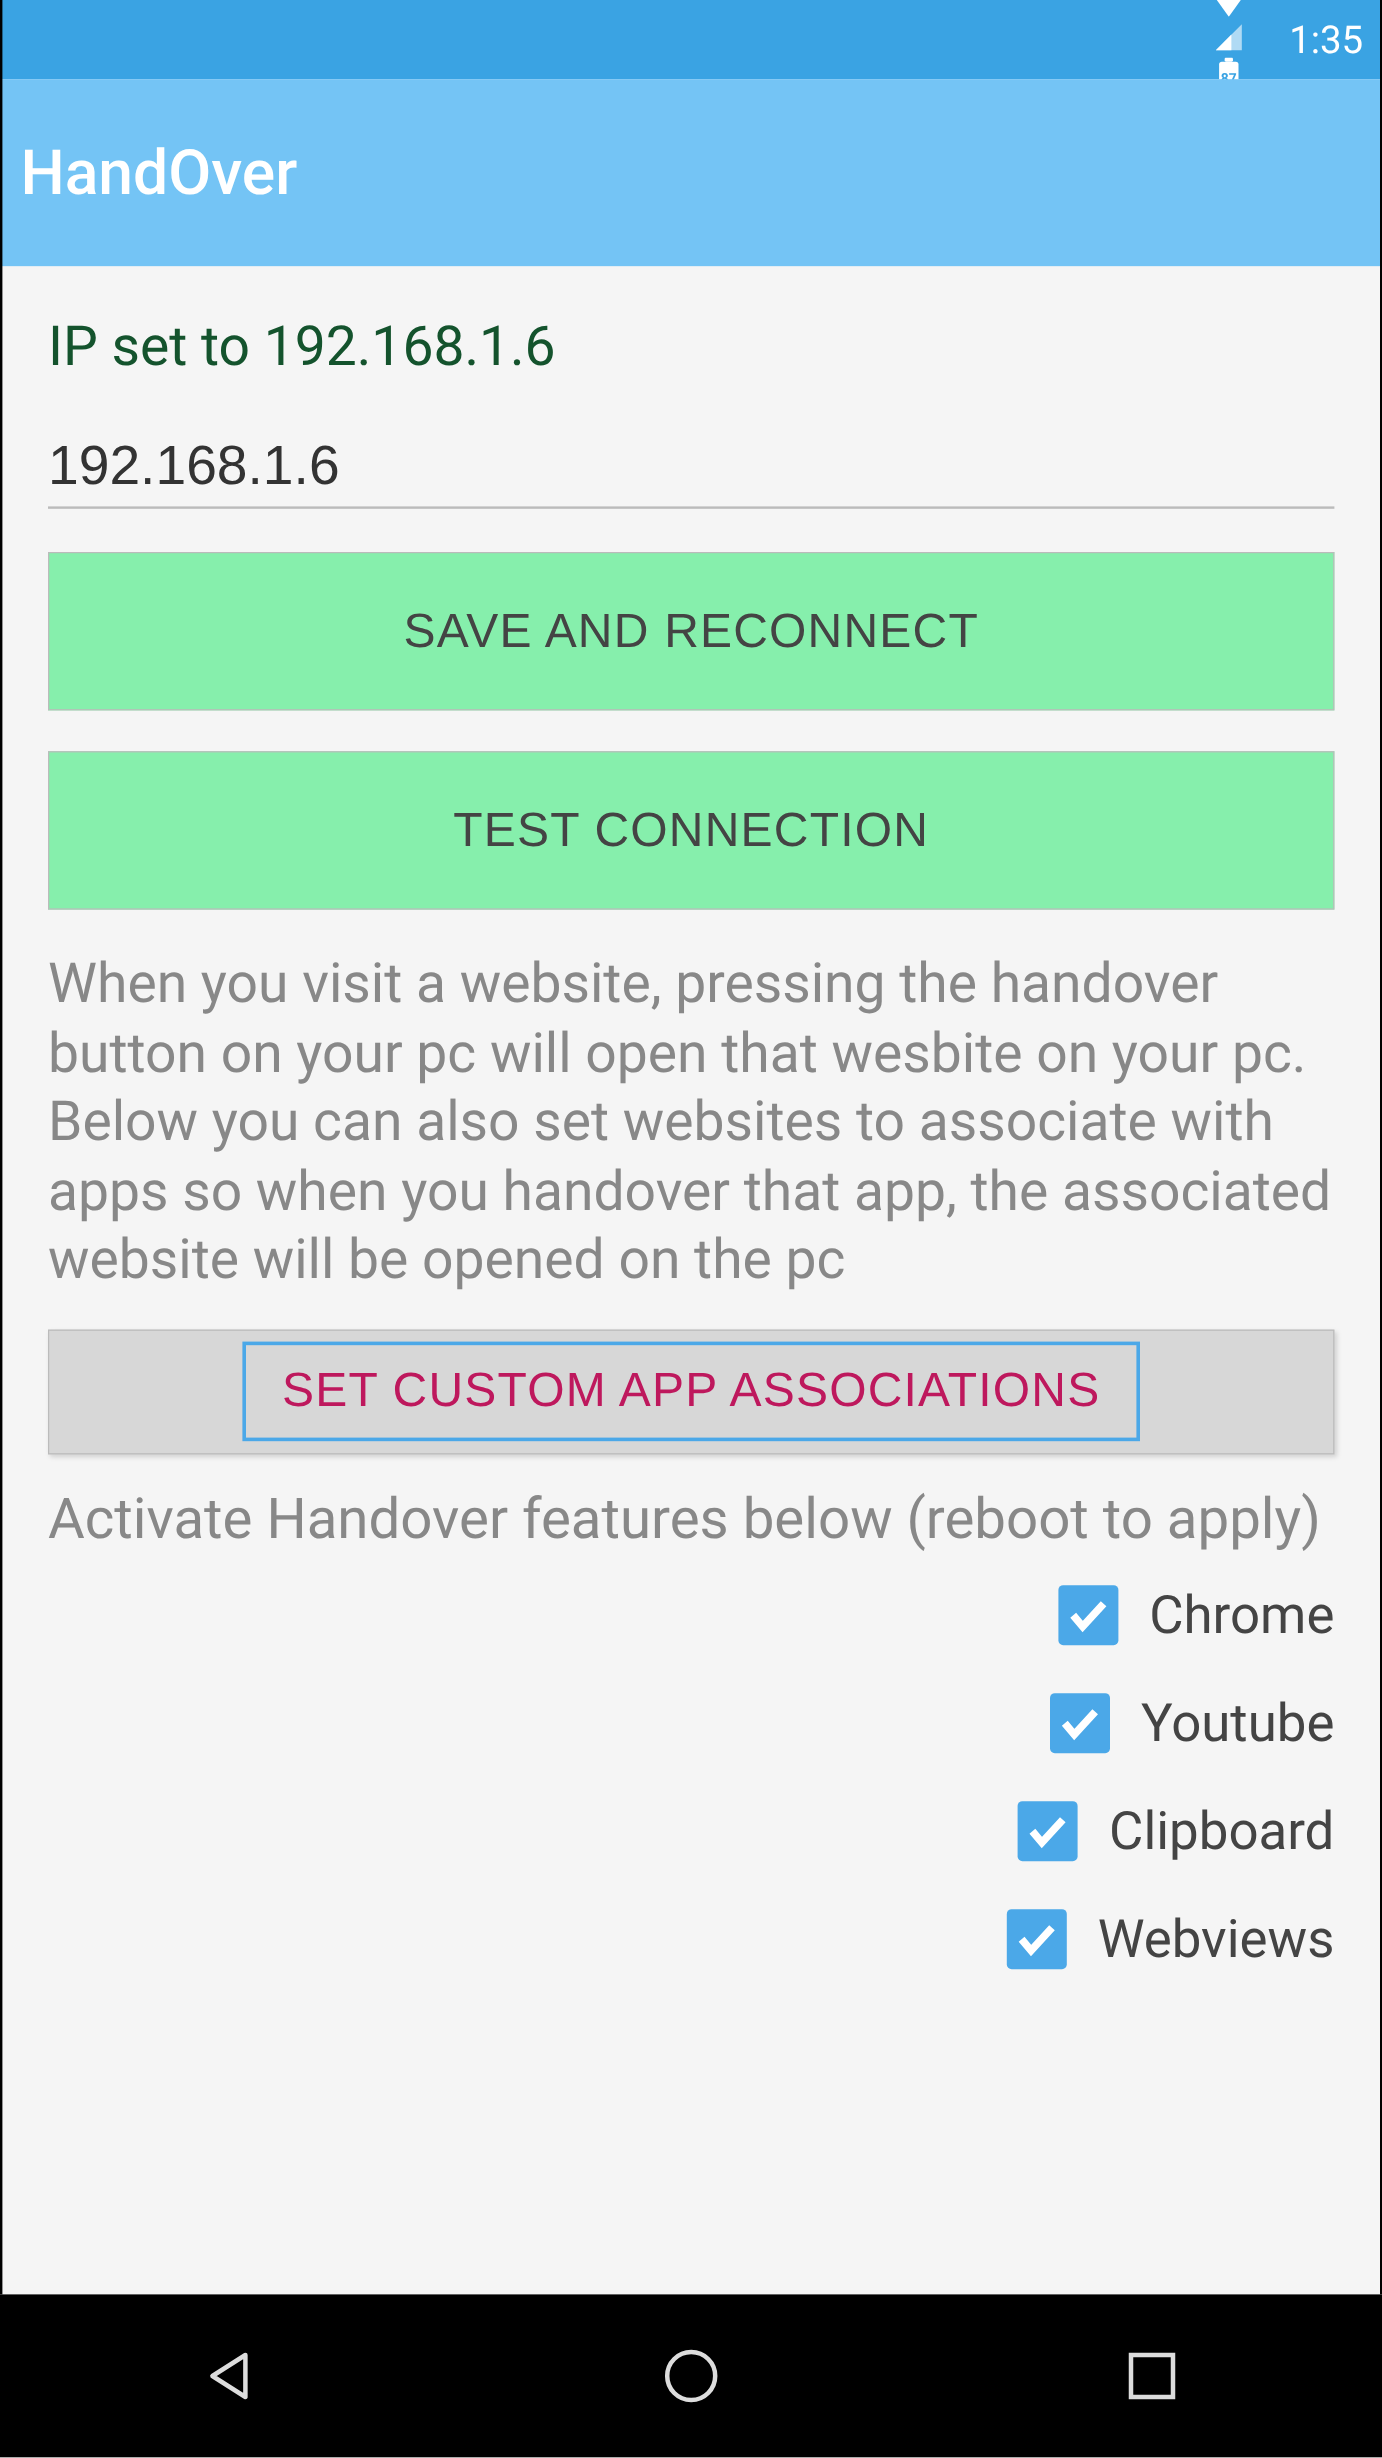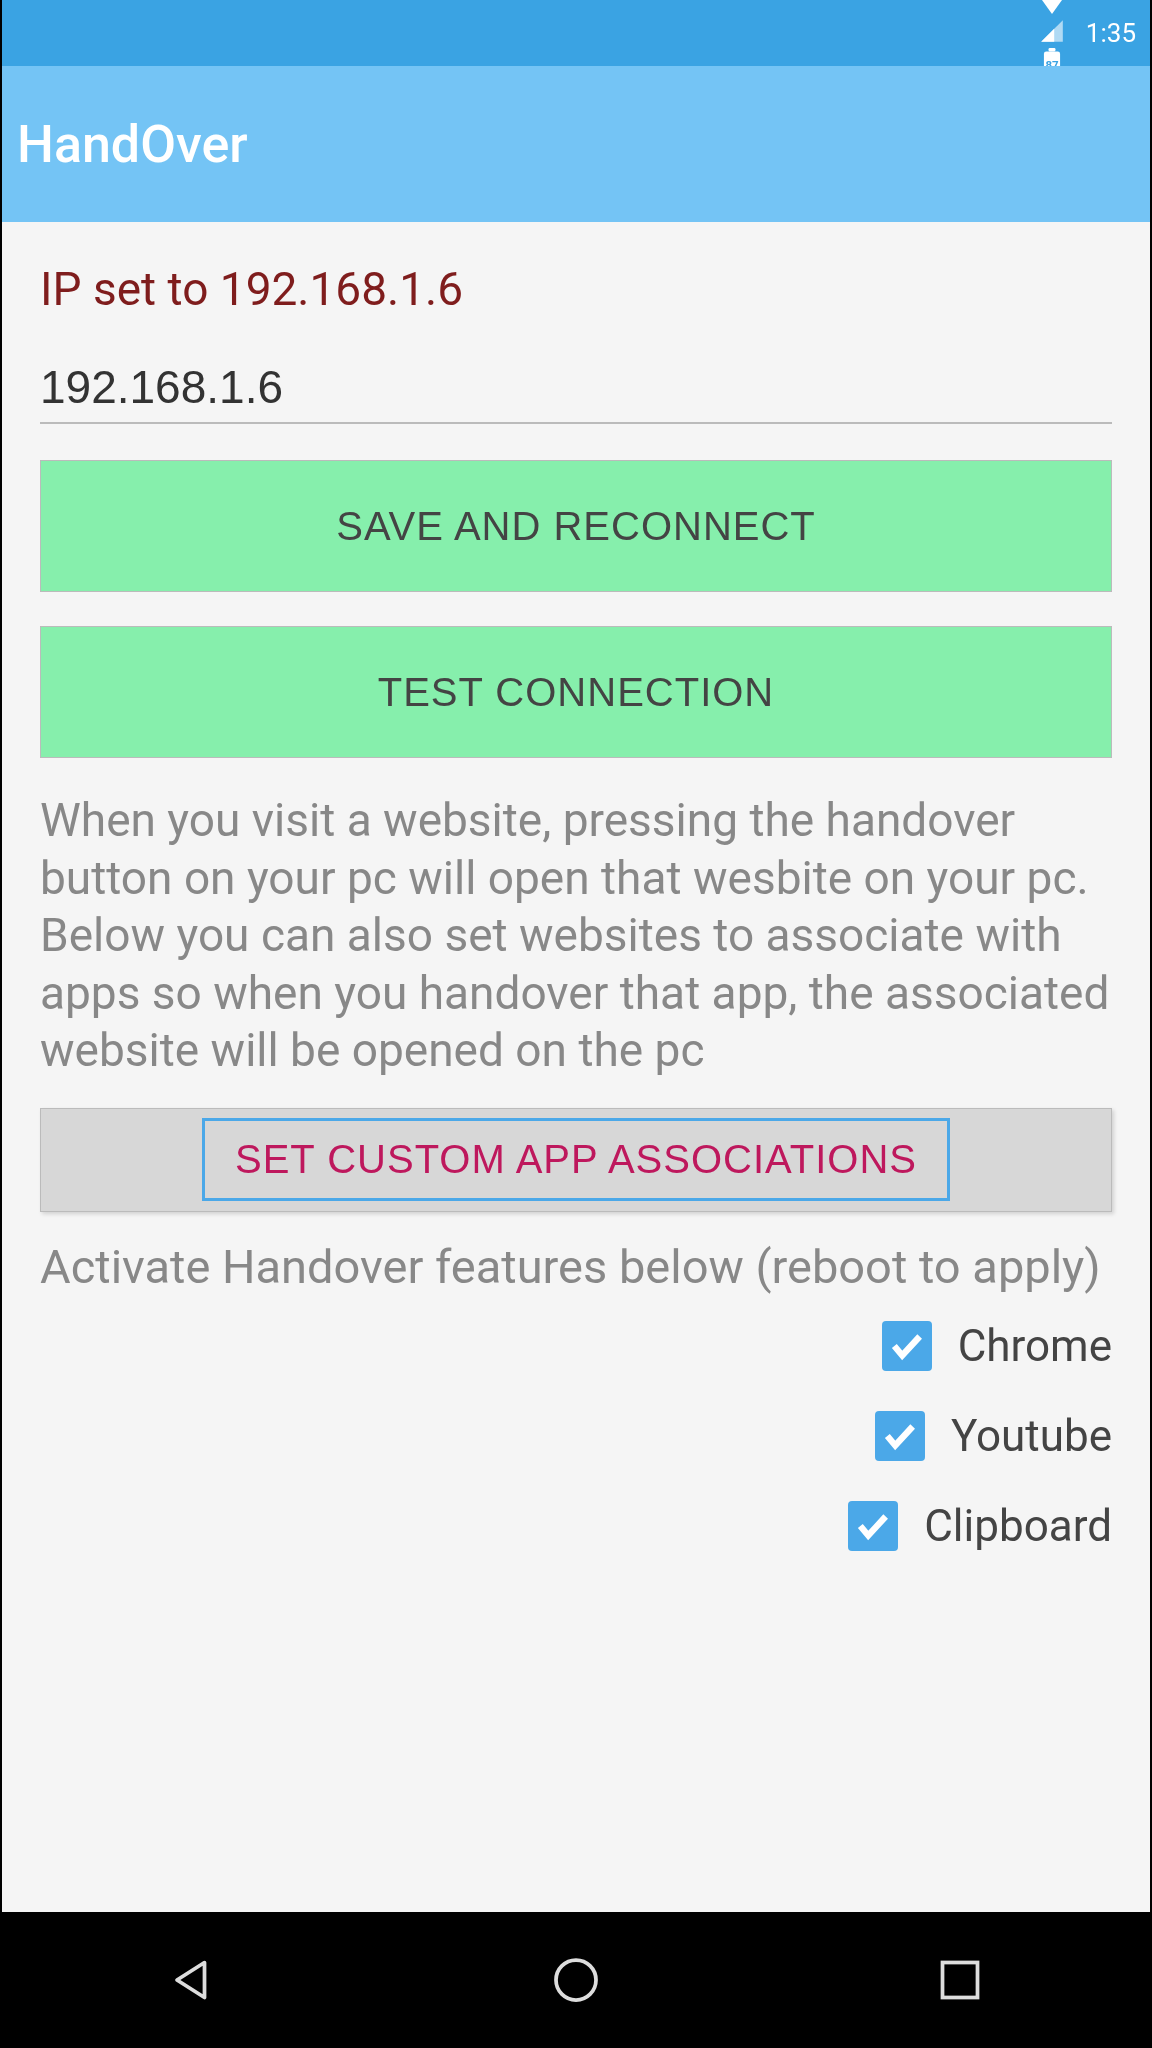--- a/index.html
+++ b/index.html
@@ -38,43 +38,43 @@
     }
     
     .wifi-icon, .signal-icon, .battery-icon {
       display: inline-flex;
       align-items: center;
       margin-right: 4px;
     }
     
     .time {
       font-weight: 400;
-      margin-left: 6px;
-      font-size: 26px;
+      margin-left: 22px;
+      font-size: 32px;
     }
     
     .app-bar {
       height: 156px;
       background: #74c4f5;
       display: flex;
       align-items: center;
       padding-left: 17px;
       color: white;
       font-size: 52px;
       font-weight: 500;
     }
     
     .content {
       flex: 1;
       background: #f5f5f5;
       padding: 40px 40px 0 40px;
     }
     
     .ip-status {
-      color: #7f1d1d;
+      color: #14532d;
       font-size: 46px;
       margin-bottom: 36px;
     }
     
     .ip-input {
       width: 100%;
       border: none;
       border-bottom: 2px solid #bbb;
       background: transparent;
       font-size: 46px;
@@ -272,20 +272,28 @@
   
   <div class="checkbox-item">
     <div class="checkbox">
       <svg viewBox="0 0 24 24" fill="none" stroke="white" stroke-width="4">
         <polyline points="4,12 9,18 20,6"></polyline>
       </svg>
     </div>
     <span class="checkbox-label">Clipboard</span>
   </div>
   
+  <div class="checkbox-item">
+    <div class="checkbox">
+      <svg viewBox="0 0 24 24" fill="none" stroke="white" stroke-width="4">
+        <polyline points="4,12 9,18 20,6"></polyline>
+      </svg>
+    </div>
+    <span class="checkbox-label">Webviews</span>
+  </div>
 </div>
 
 <div class="nav-bar">
   <div class="nav-btn">
     <svg viewBox="0 0 48 48" fill="none" stroke="#ddd" stroke-width="3">
       <path d="M 34 10 L 12 24 L 34 38 Z" stroke-linejoin="round"></path>
     </svg>
   </div>
   <div class="nav-btn">
     <svg viewBox="0 0 48 48" fill="none" stroke="#ddd" stroke-width="3">

